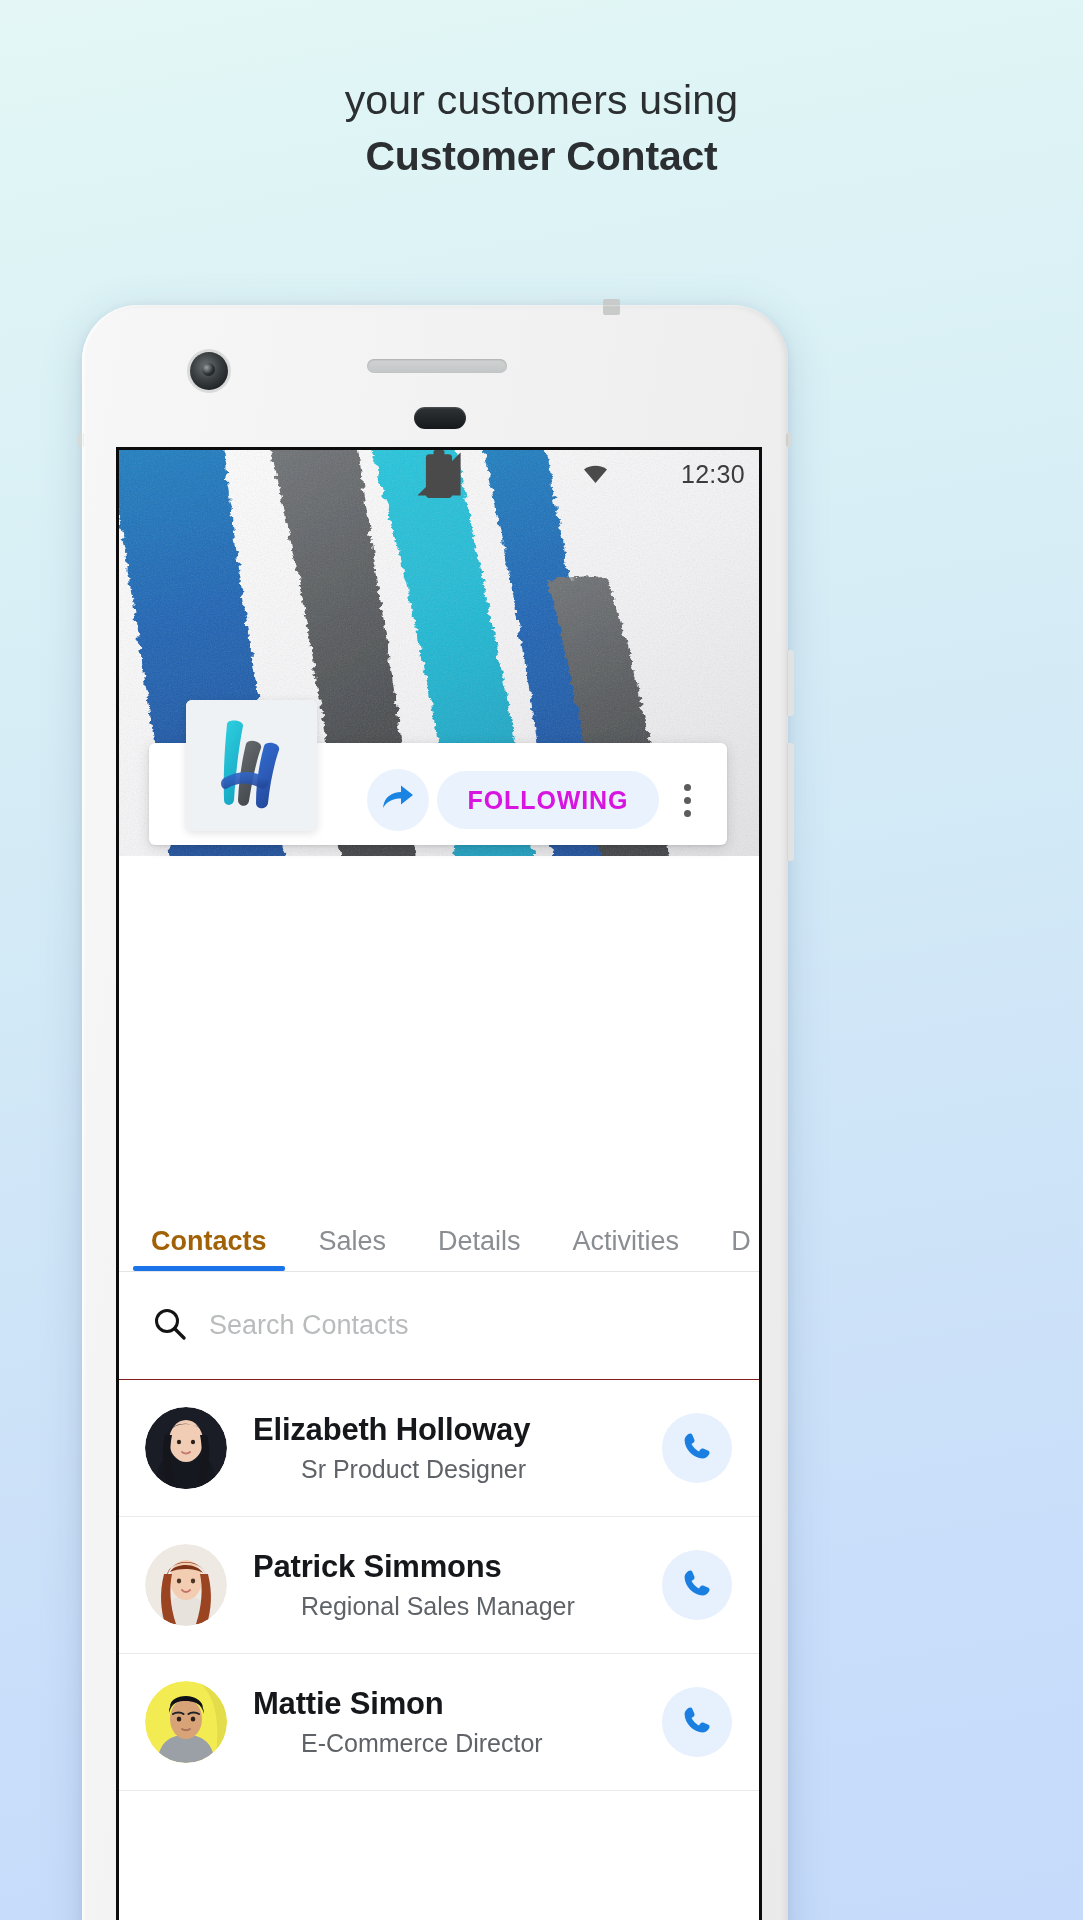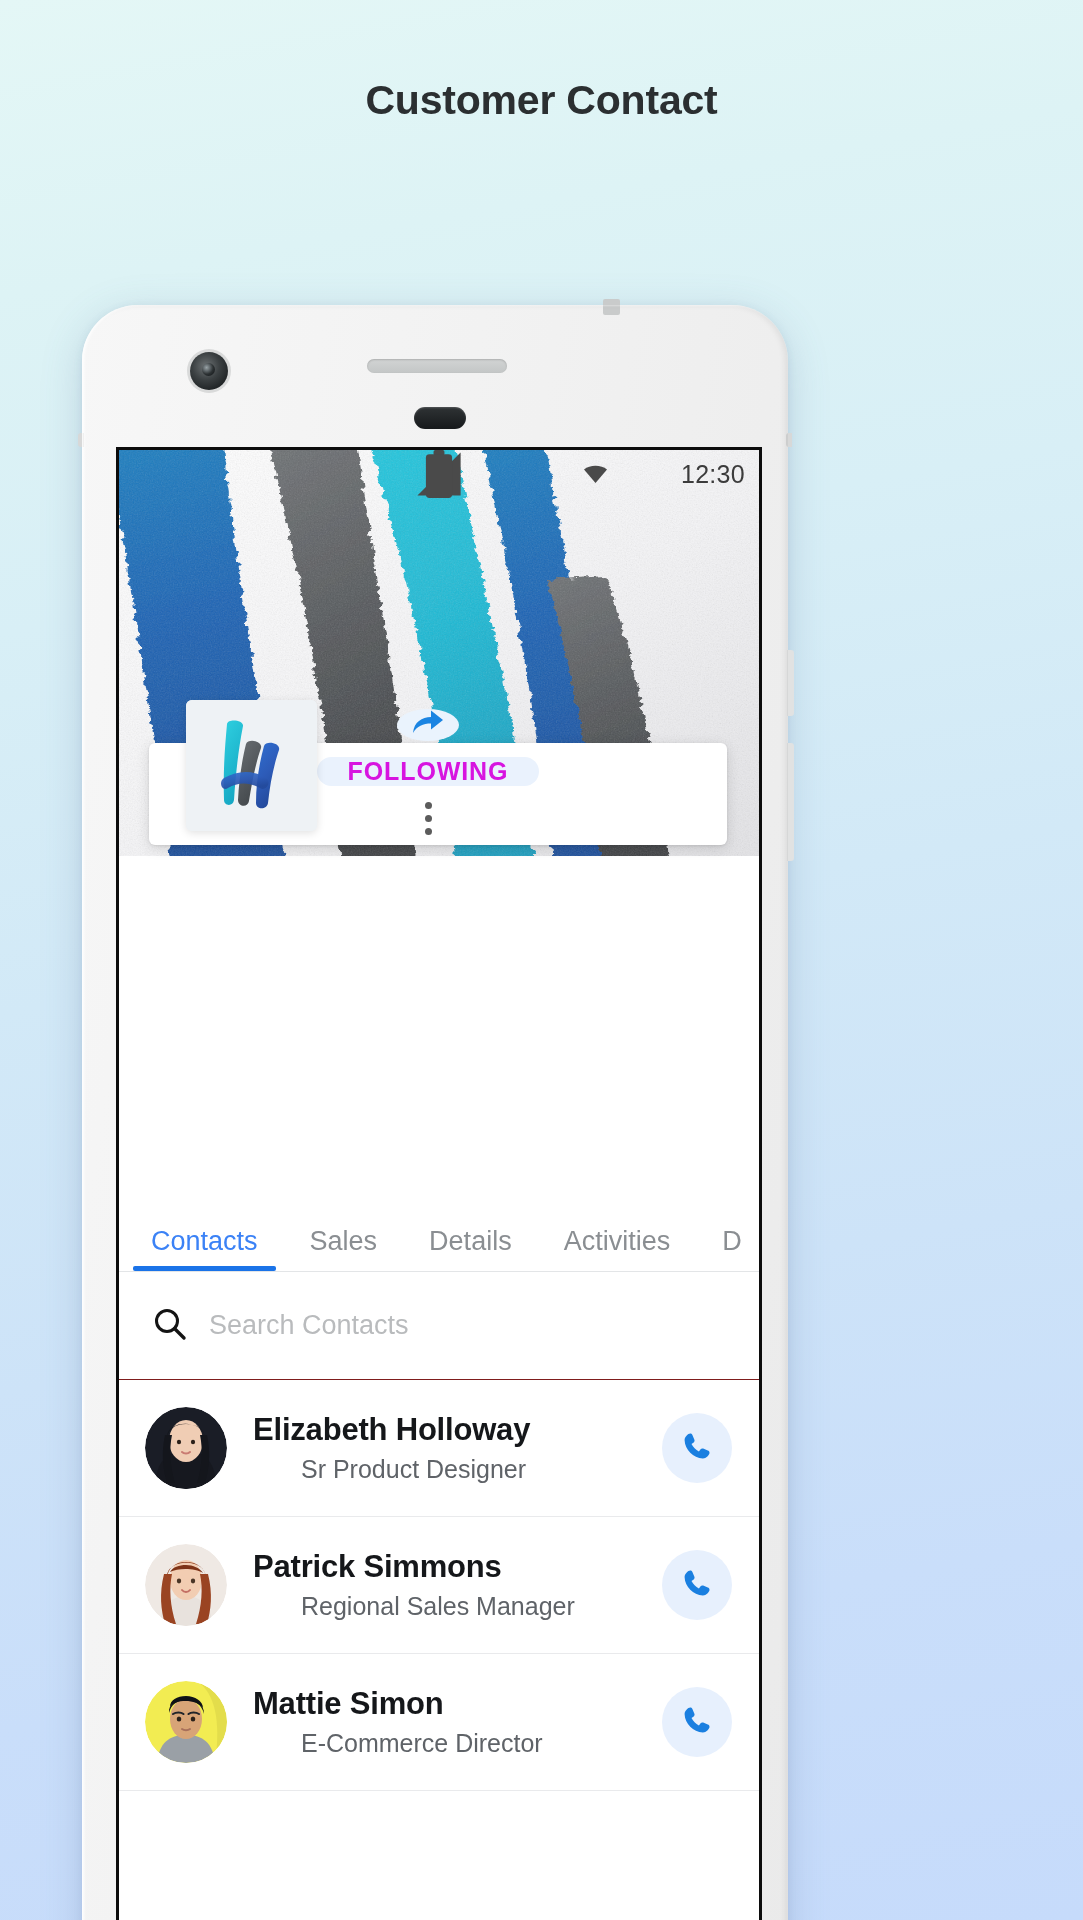--- a/index.html
+++ b/index.html
@@ -134,24 +134,23 @@
     width:131px; height:131px;
     background:#eef2f5;
     border-radius:6px;
     box-shadow: 0 2px 8px rgba(0,0,0,0.12);
     overflow:hidden;
   }
   .logo-tile svg { display:block; width:100%; height:100%; }
 
   .card-actions {
     display:flex; align-items:center; justify-content:flex-end;
-    gap:16px;
+    gap:8px;
     padding:22px 20px 10px 0;
     height:102px;
-    flex-direction:column;
   }
   .share-btn {
     width:62px; height:62px; border-radius:50%;
     background:#eaf3fd;
     display:flex; align-items:center; justify-content:center;
     cursor:pointer;
   }
   .following-btn {
     height:58px;
     min-width:222px;
@@ -195,21 +194,21 @@
   }
   .tab {
     position:relative;
     flex:0 0 auto;
     padding:0 26px 14px 26px;
     font-size:27px;
     color:#8a8e92;
     white-space:nowrap;
     cursor:pointer;
   }
-  .tab.active { color:#3b82f6; font-weight:400; }
+  .tab.active { color:#a16207; font-weight:700; }
   .tab.active::after {
     content:"";
     position:absolute; left:8px; right:8px; bottom:0;
     height:5px; background:#1a73e8; border-radius:2px;
   }
 
   
   .searchbar {
     position:absolute;
     left:0; right:0; top:822px;
@@ -248,20 +247,21 @@
     background:#e7f0fd;
     display:flex; align-items:center; justify-content:center;
     flex:0 0 70px;
     cursor:pointer;
   }
 </style>
 </head>
 <body>
 
 <div class="headline">
+  <span class="line">your customers using</span>
   <span class="line strong">Customer Contact</span>
 </div>
 
 <div class="phone">
   <div class="phone-antenna"></div>
   <div class="phone-cam"></div>
   <div class="phone-speaker"></div>
   <div class="phone-sensor"></div>
   <div class="phone-btn-a"></div>
   <div class="phone-btn-b"></div>

